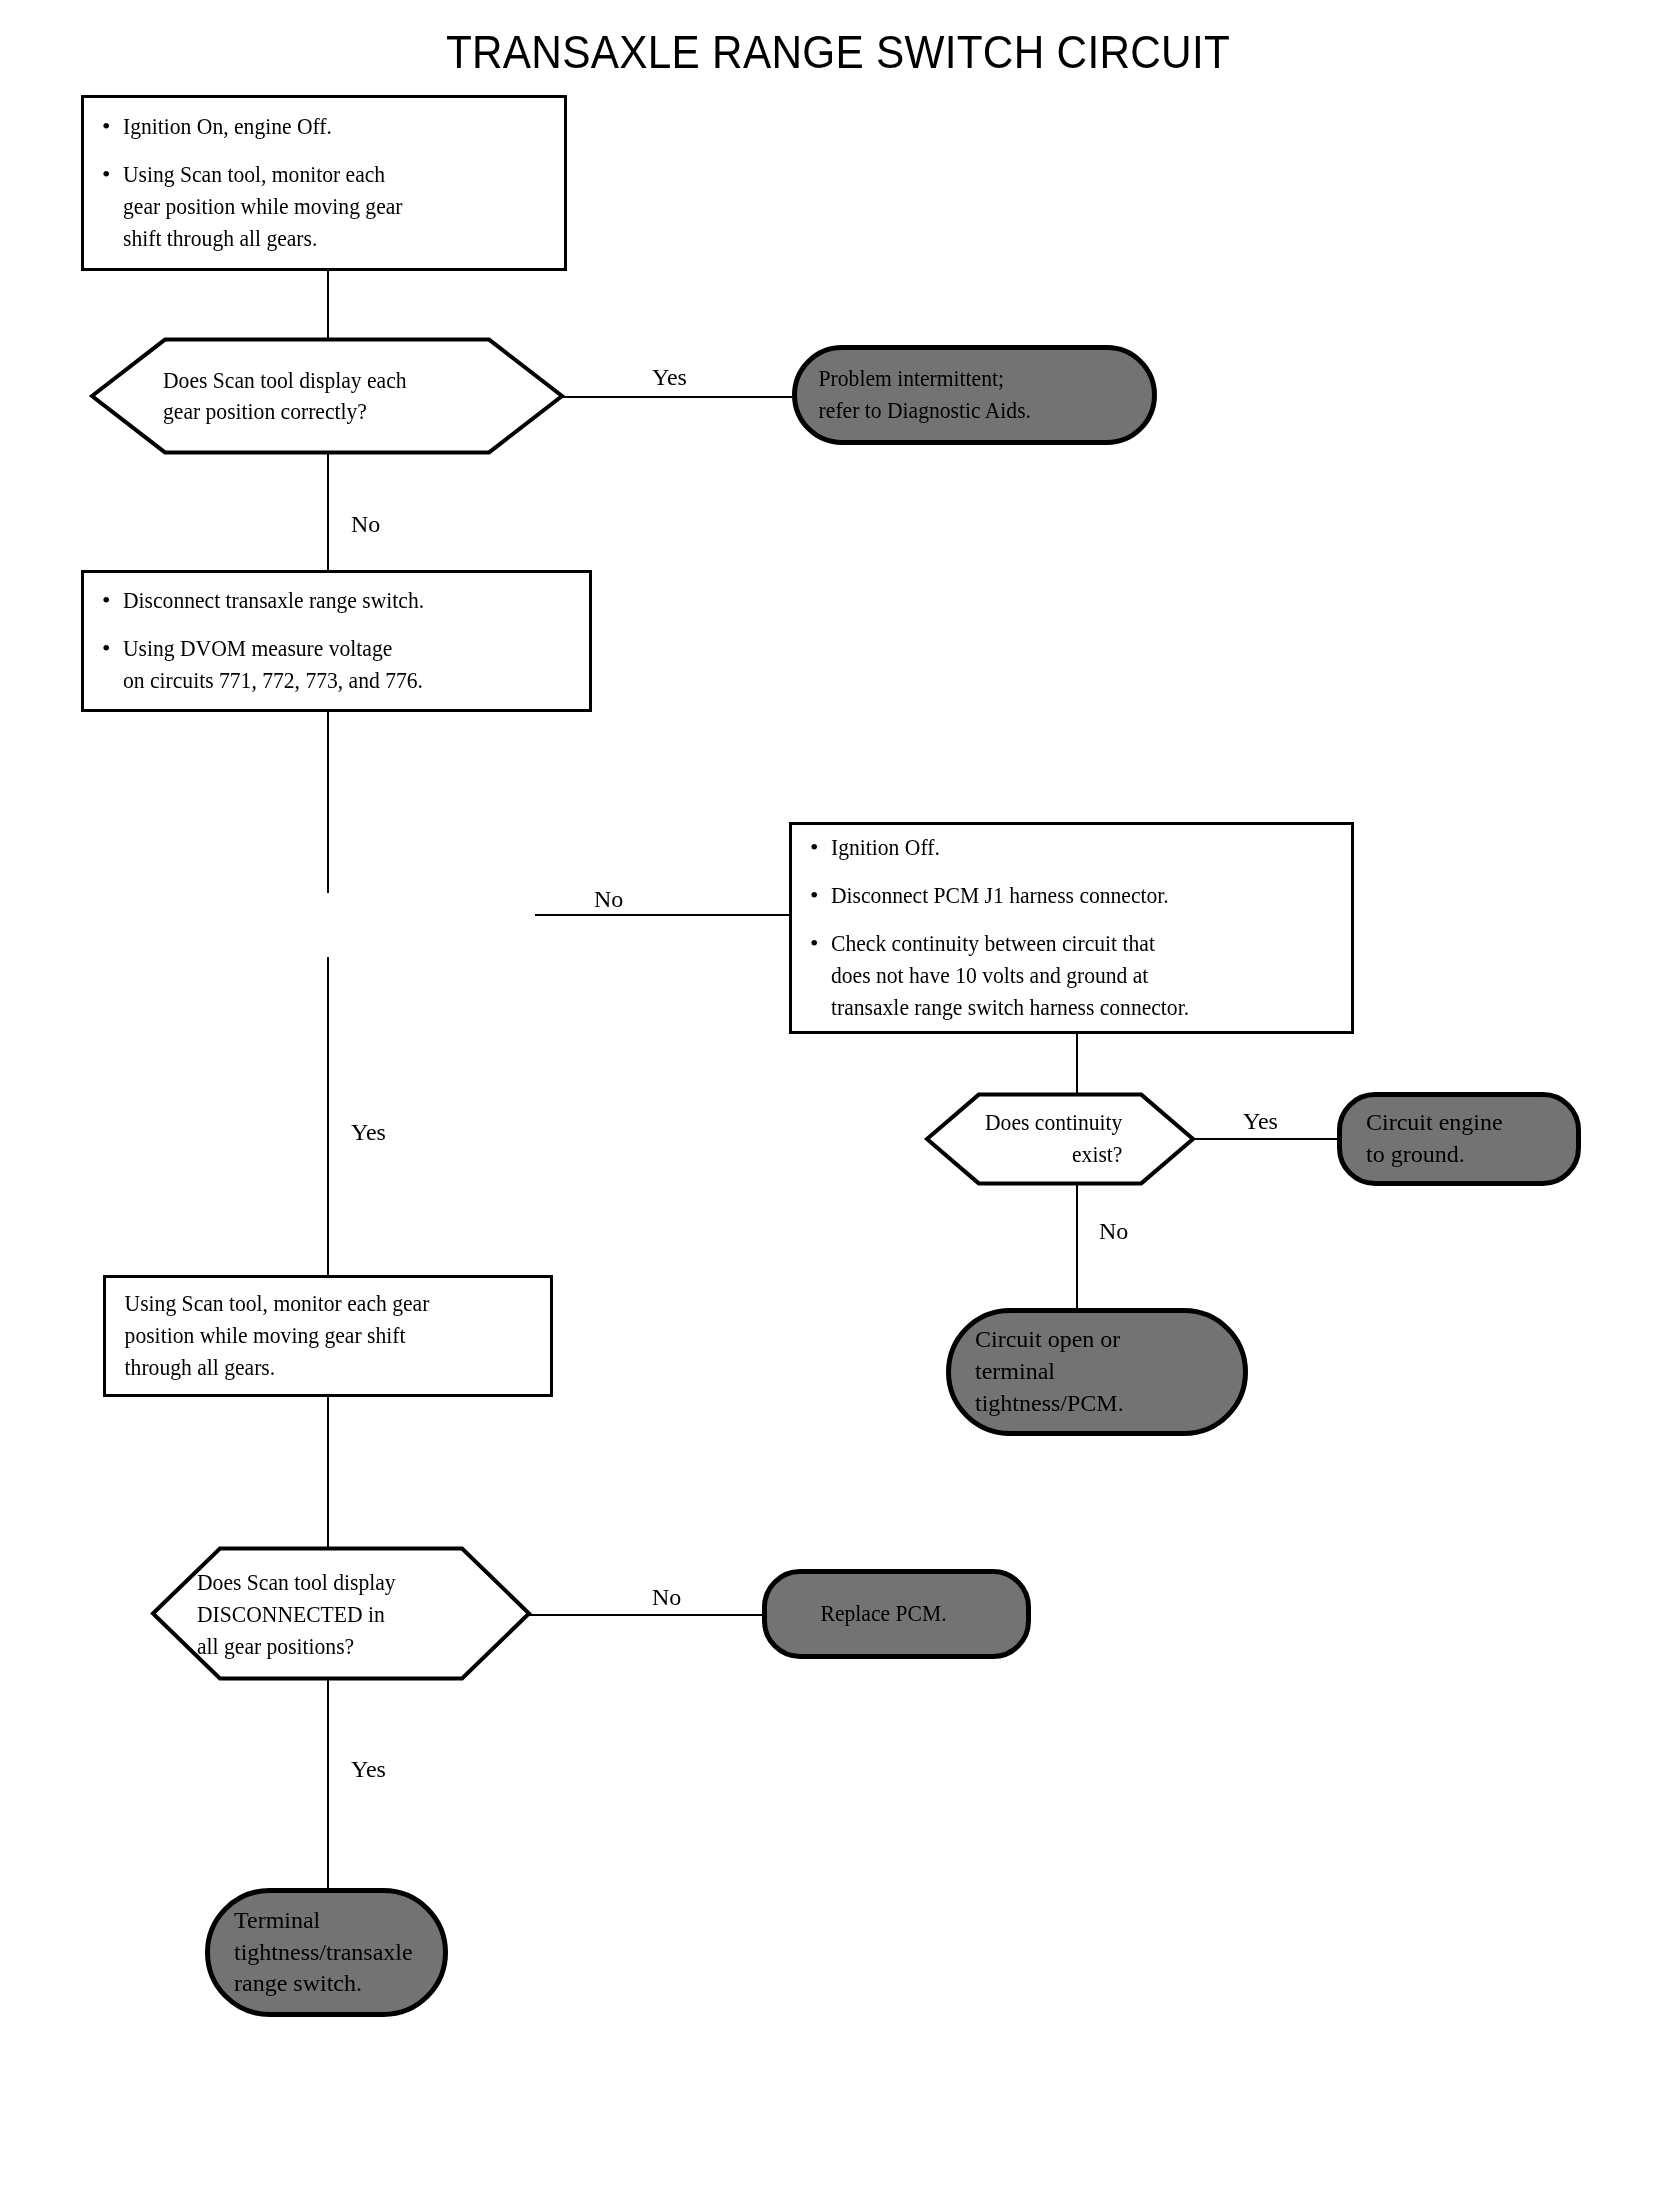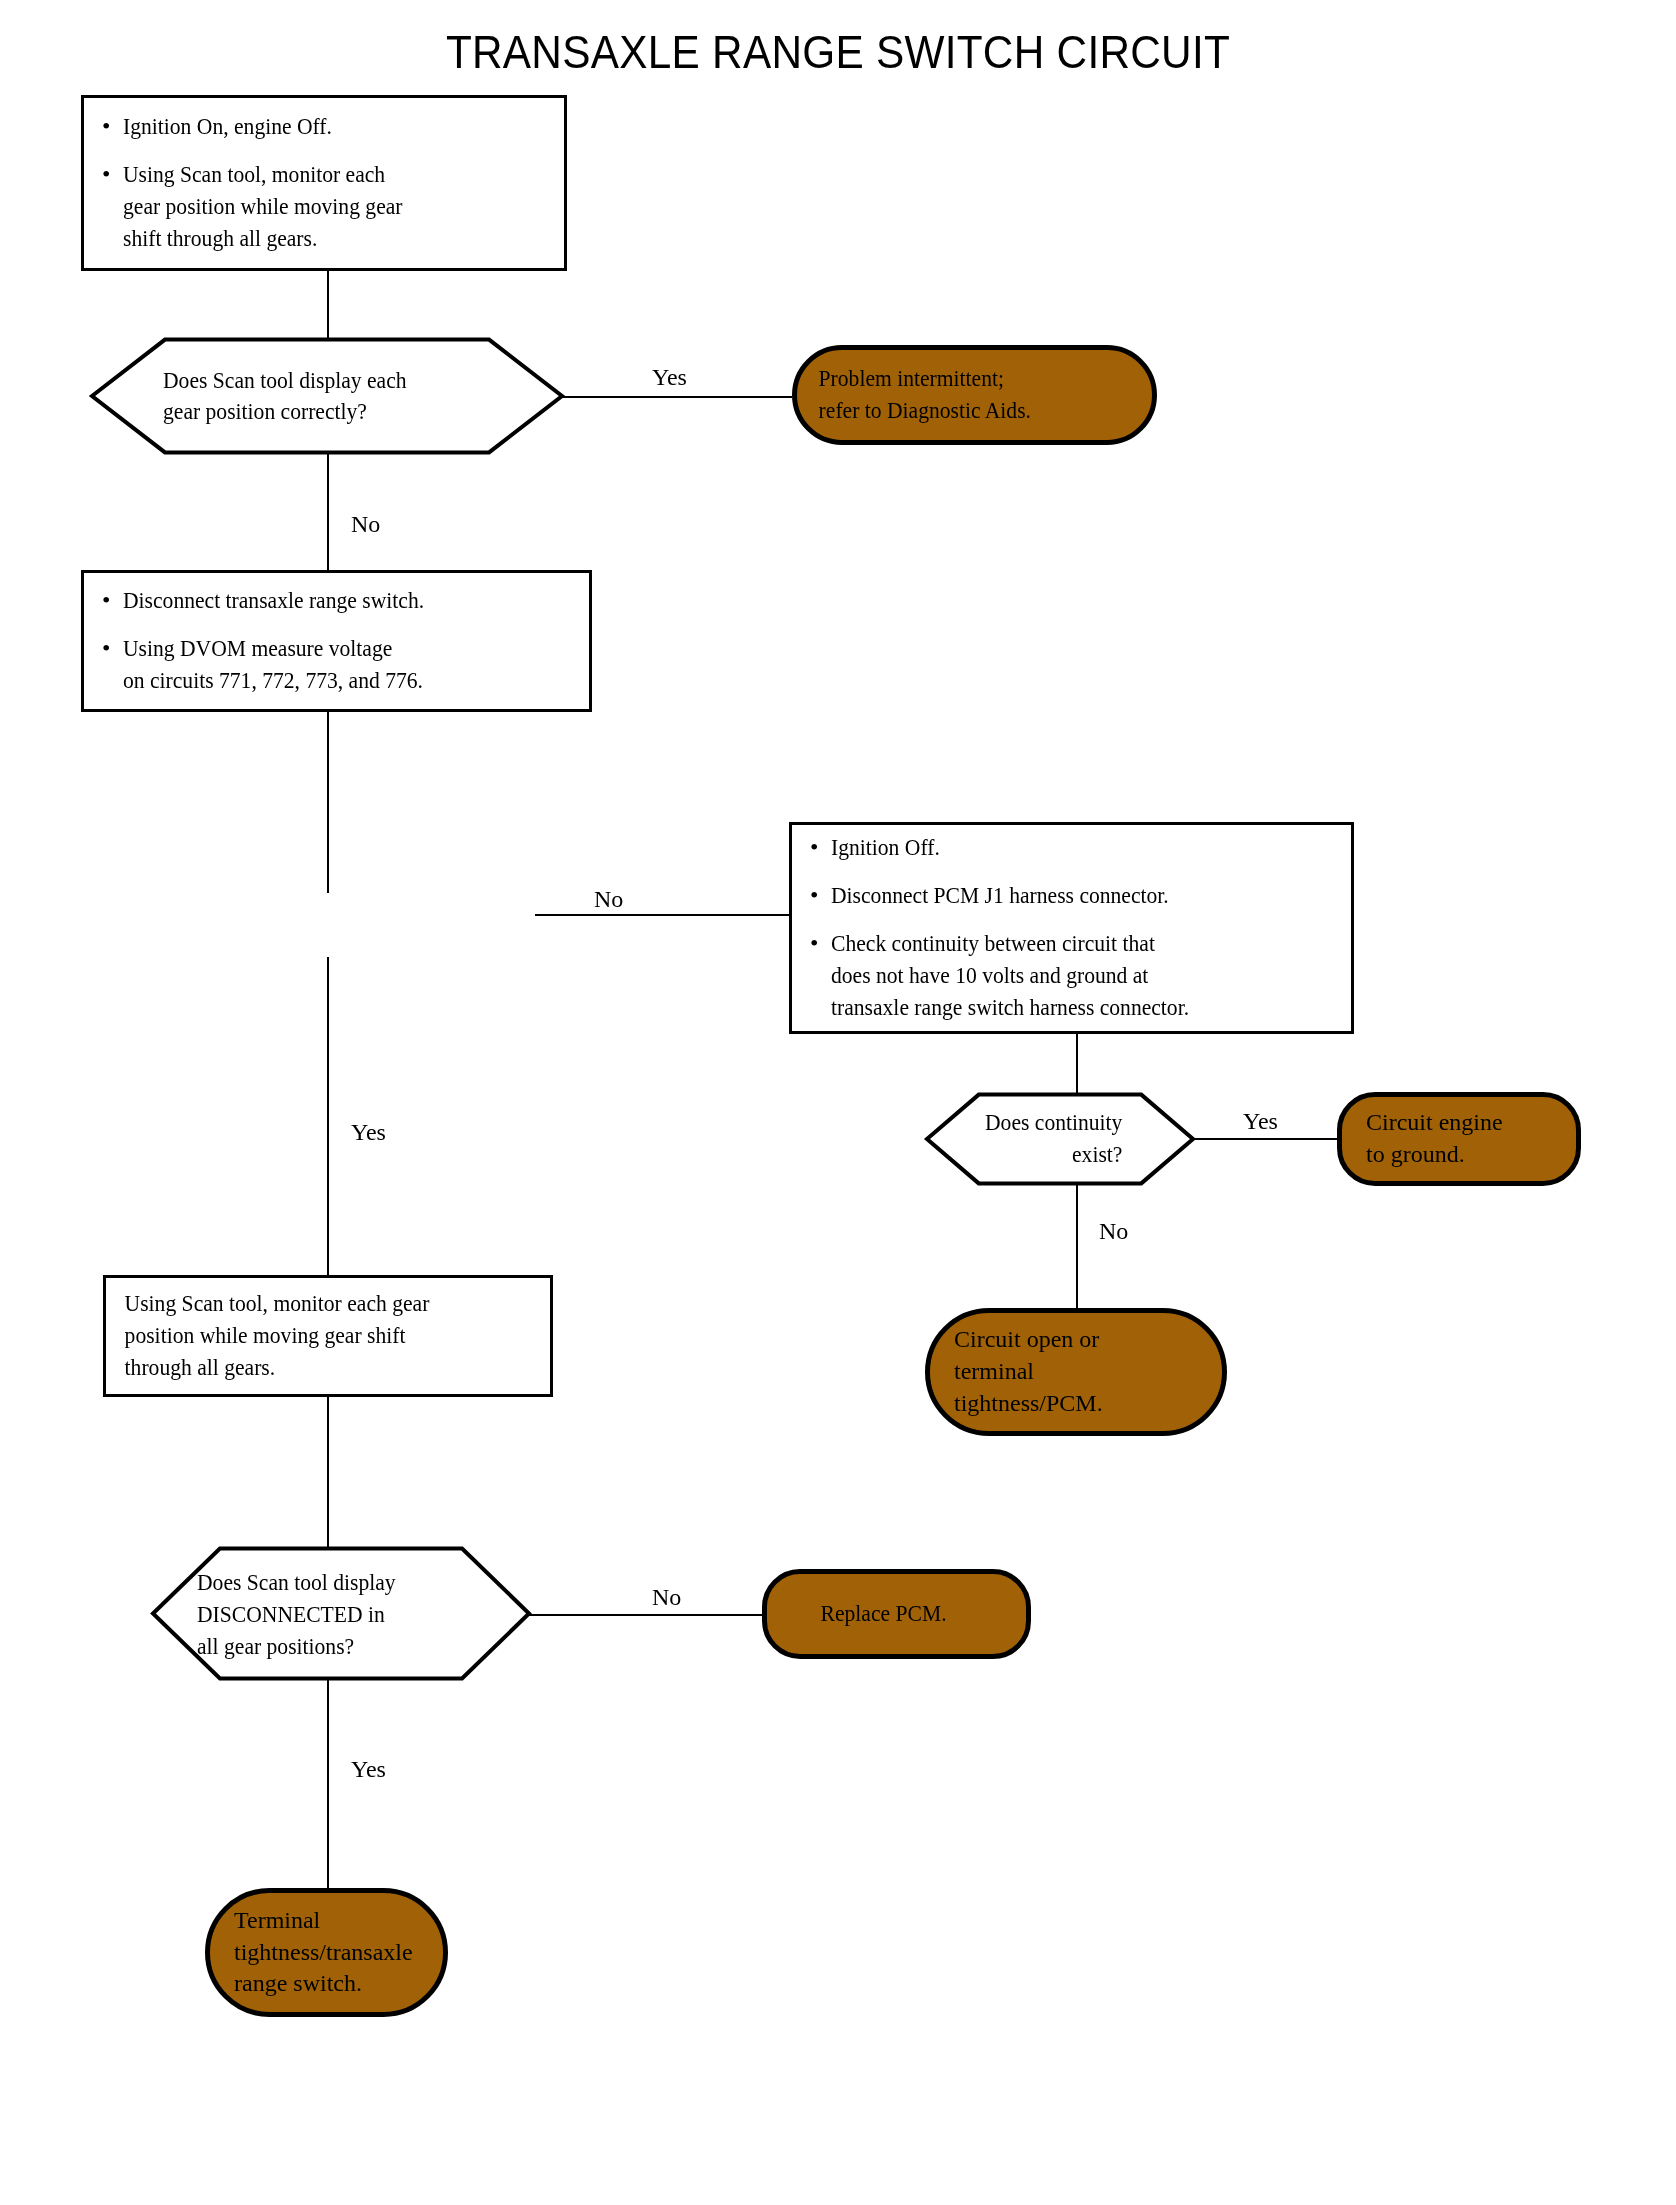--- a/index.html
+++ b/index.html
@@ -99,21 +99,21 @@
     line-height: 1.33;
     white-space: pre-line;
     transform: scaleX(0.90);
     transform-origin: left top;
   }
 
   
   .term {
     position: absolute;
     border: 5.5px solid #000;
-    background: #a16207;
+    background: #737373;
     display: flex;
     align-items: center;
     box-sizing: border-box;
   }
   .term.pill { border-radius: 6078px; }
   .term.soft { border-radius: 38px; }
   .term .t-inner {
     width: 100%;
     padding: 0 24px;
     box-sizing: border-box;
@@ -251,21 +251,21 @@
     </svg>
     <div class="hex-label" style="left:58px; top:13.4px;">Does continuity
 exist?</div>
   </div>
 
   <div class="term soft" style="left:1337px; top:1092px; width:244px; height:94px;">
     <div class="t-inner">Circuit engine
 to ground.</div>
   </div>
 
-  <div class="term pill" style="left:925px; top:1308px; width:302px; height:128px;">
+  <div class="term pill" style="left:946px; top:1308px; width:302px; height:128px;">
     <div class="t-inner">Circuit open or
 terminal
 tightness/PCM.</div>
   </div>
 
   <div class="shape box" style="left:103px; top:1275px; width:450px; height:122px;">
     <div class="inner">
       <div class="plain-text">Using Scan tool, monitor each gear
 position while moving gear shift
 through all gears.</div>

